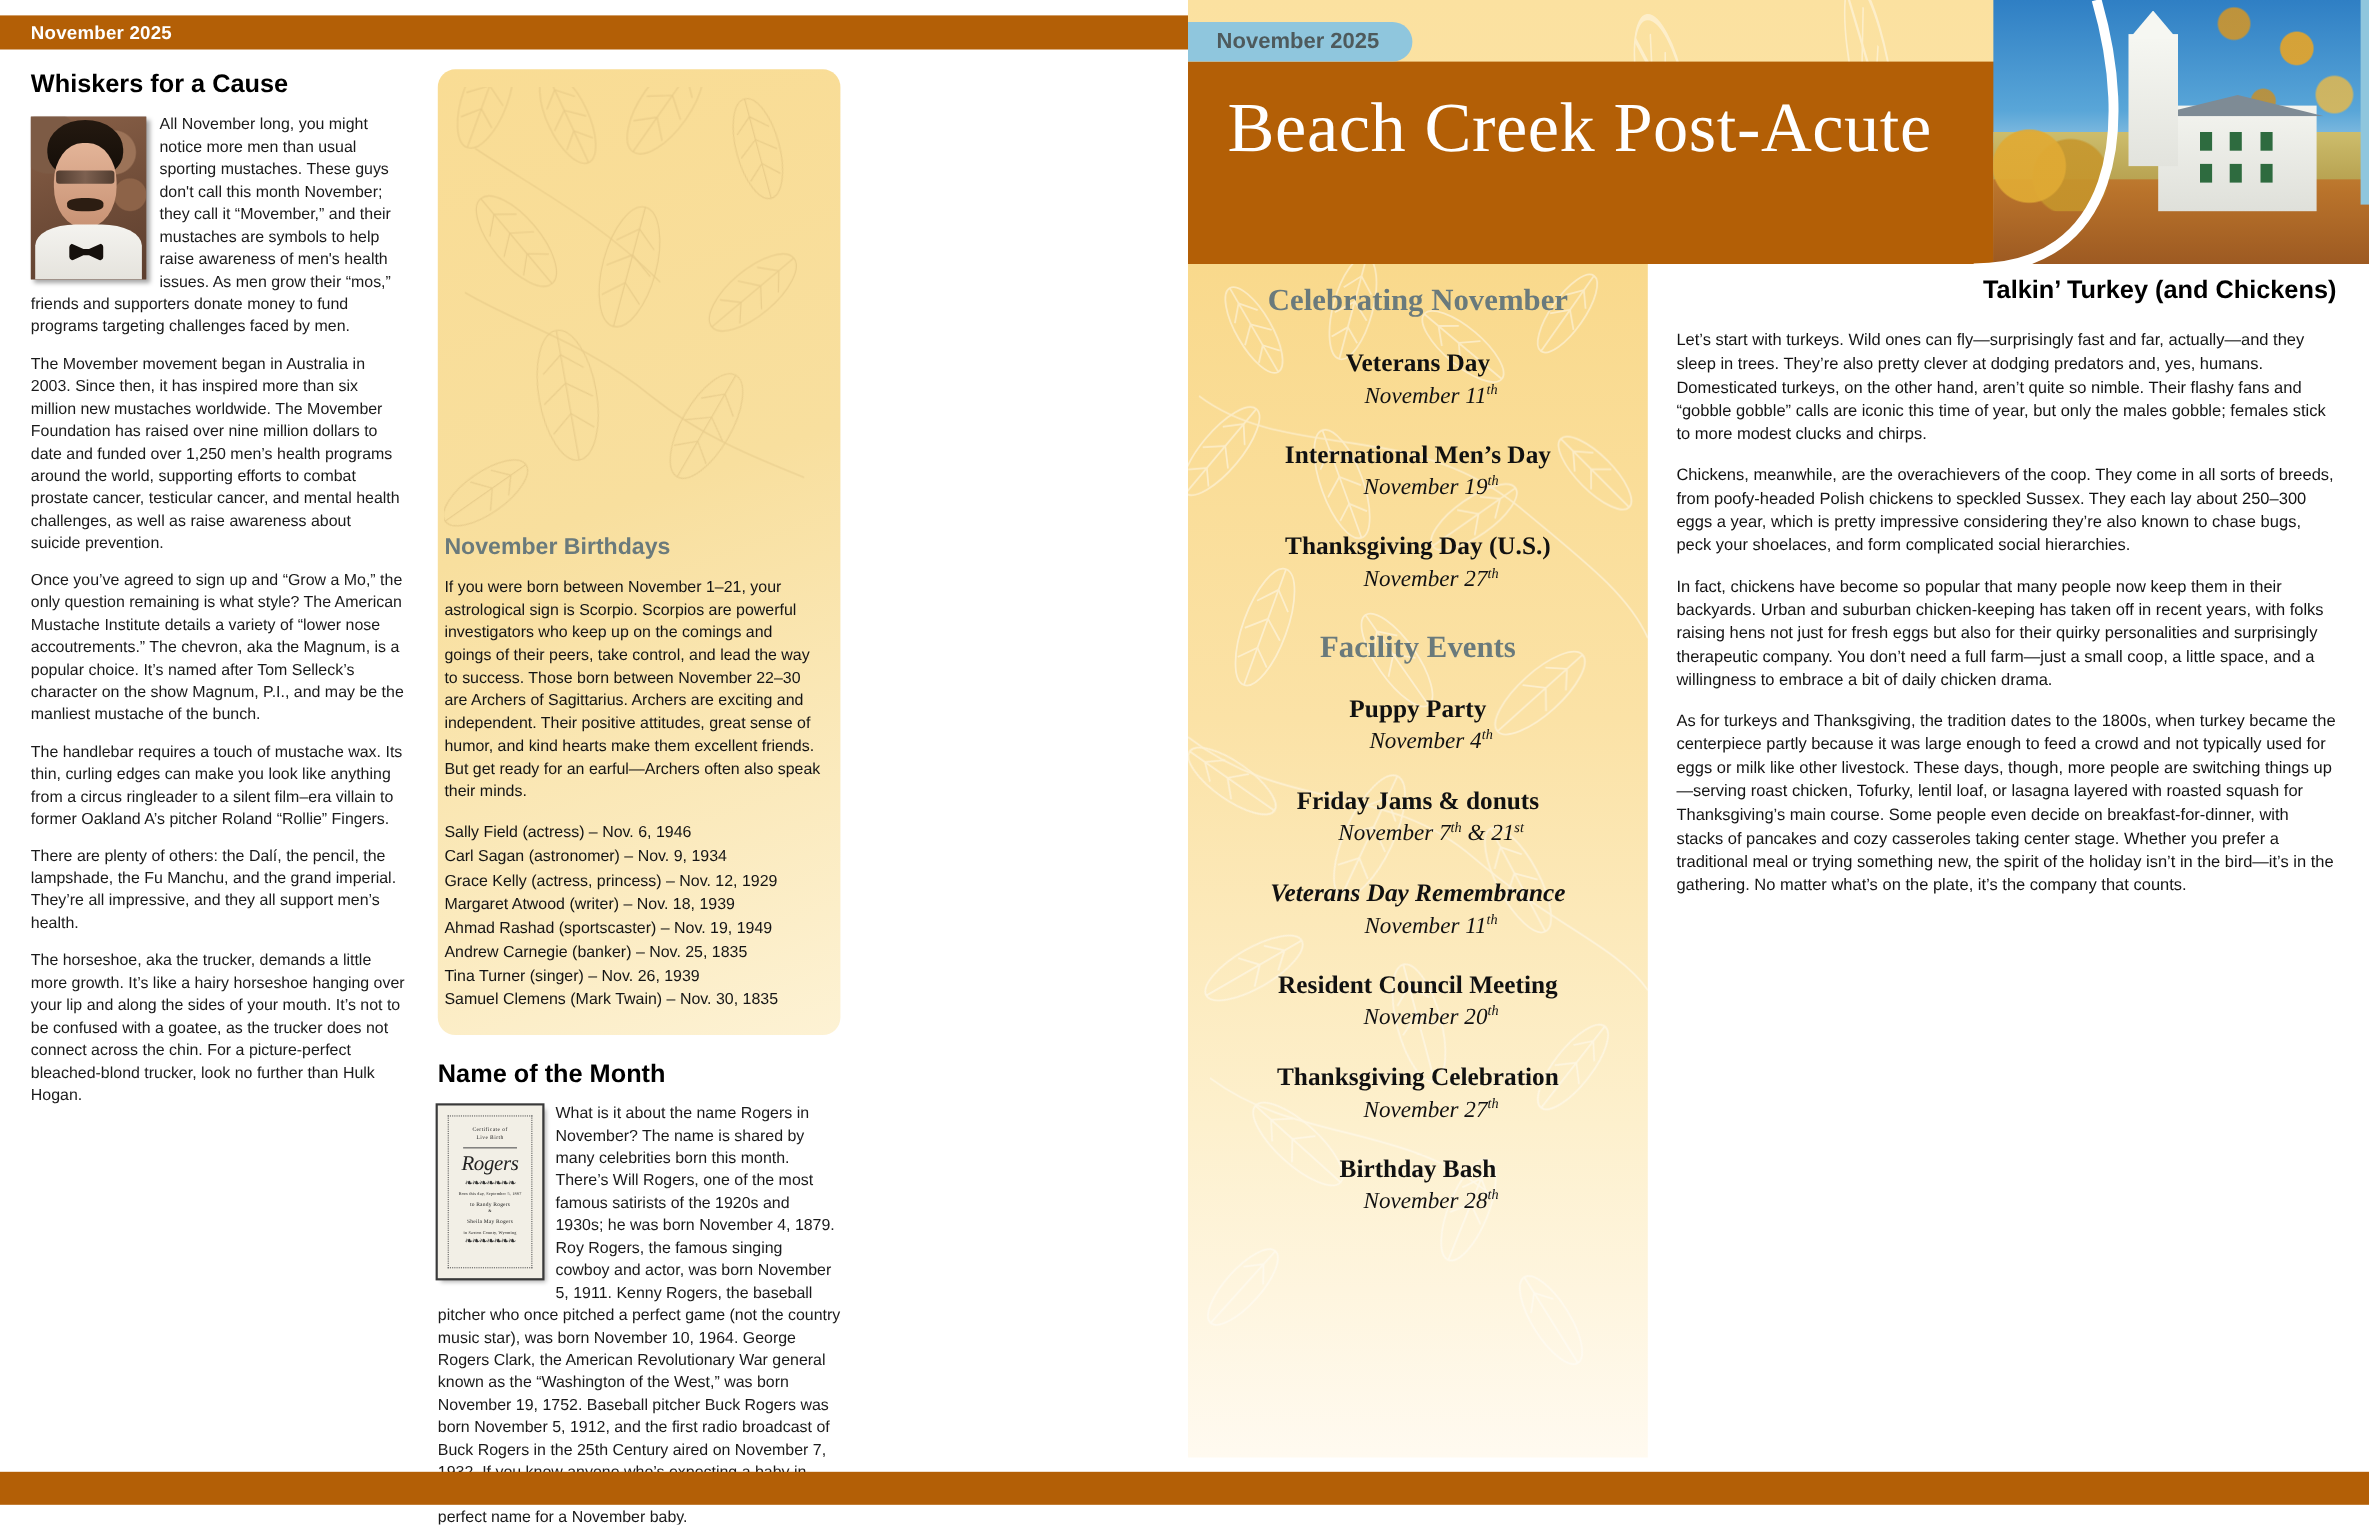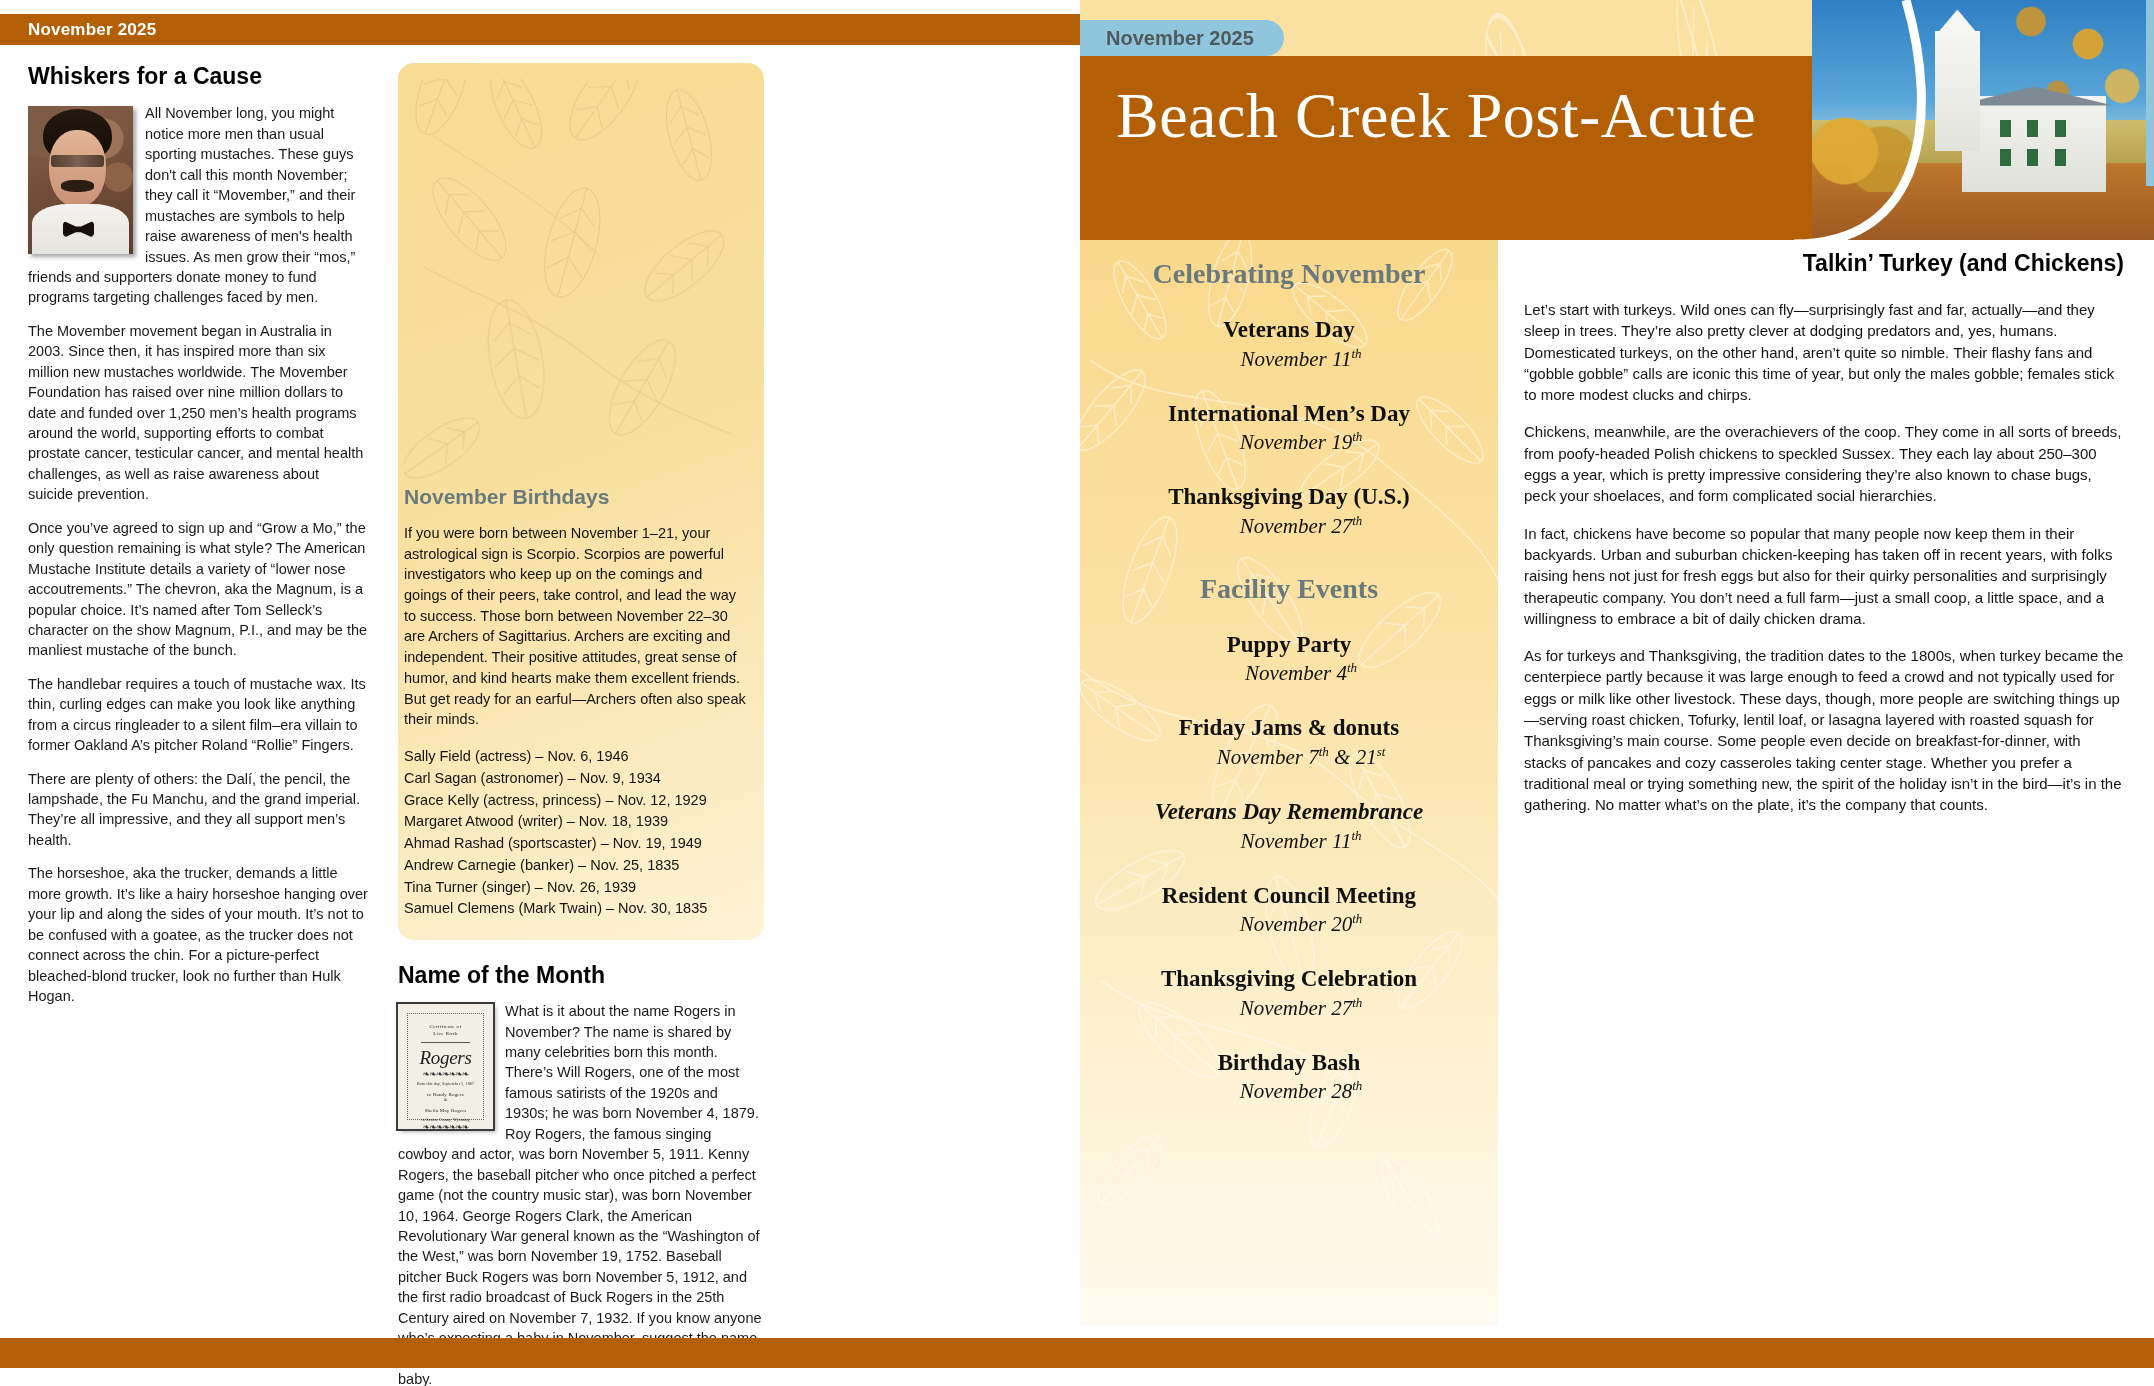--- a/index.html
+++ b/index.html
@@ -54,21 +54,21 @@
       padding:16px 18px 20px 6px;}
   .bd-leaves{position:absolute;inset:0;pointer-events:none;opacity:.5;}
   .bd-panel > *{position:relative;z-index:2;}
   h3.bd-title{font-size:21px;font-weight:bold;color:#6a7a7c;margin:0 0 14px 0;}
   p.bd-text{font-size:14.5px;line-height:1.43;color:#141414;margin:0 0 16px 0;}
   .bd-list{font-size:14.5px;line-height:1.5;color:#141414;}
   .bd-list div{white-space:nowrap;}
 
   h2.art-title2{font-size:23px;font-weight:bold;color:#000;margin:22px 0 12px 0;}
 
-  .cert{float:left;width:95px;height:125px;margin:3px 12px 4px 0;
+  .cert{float:left;width:95px;height:157px;margin:3px 12px 4px 0;
       box-shadow:3px 3px 4px rgba(0,0,0,.3);background:#f2efe6;position:relative;
       border:5px solid #f2efe6;outline:2px solid #3a3a3a;box-sizing:border-box;}
   .cert-in{position:absolute;inset:4px;border:1px dotted #5b5b5b;padding:5px 4px;
       box-sizing:border-box;text-align:center;font-family:"Liberation Serif",serif;color:#222;}
   .cert-h{font-size:5px;letter-spacing:.4px;line-height:1.35;margin-top:5px;}
   .cert-rule{height:1px;background:#555;margin:4px 9px;}
   .cert-name{font-family:"Liberation Serif",serif;font-style:italic;font-size:19px;
       margin:3px 0 2px 0;letter-spacing:-.3px;}
   .cert-orn{font-size:9px;letter-spacing:-1px;color:#333;line-height:.8;margin:2px 0 4px;}
   .cert-s{font-size:3.8px;letter-spacing:.2px;line-height:1.55;}

